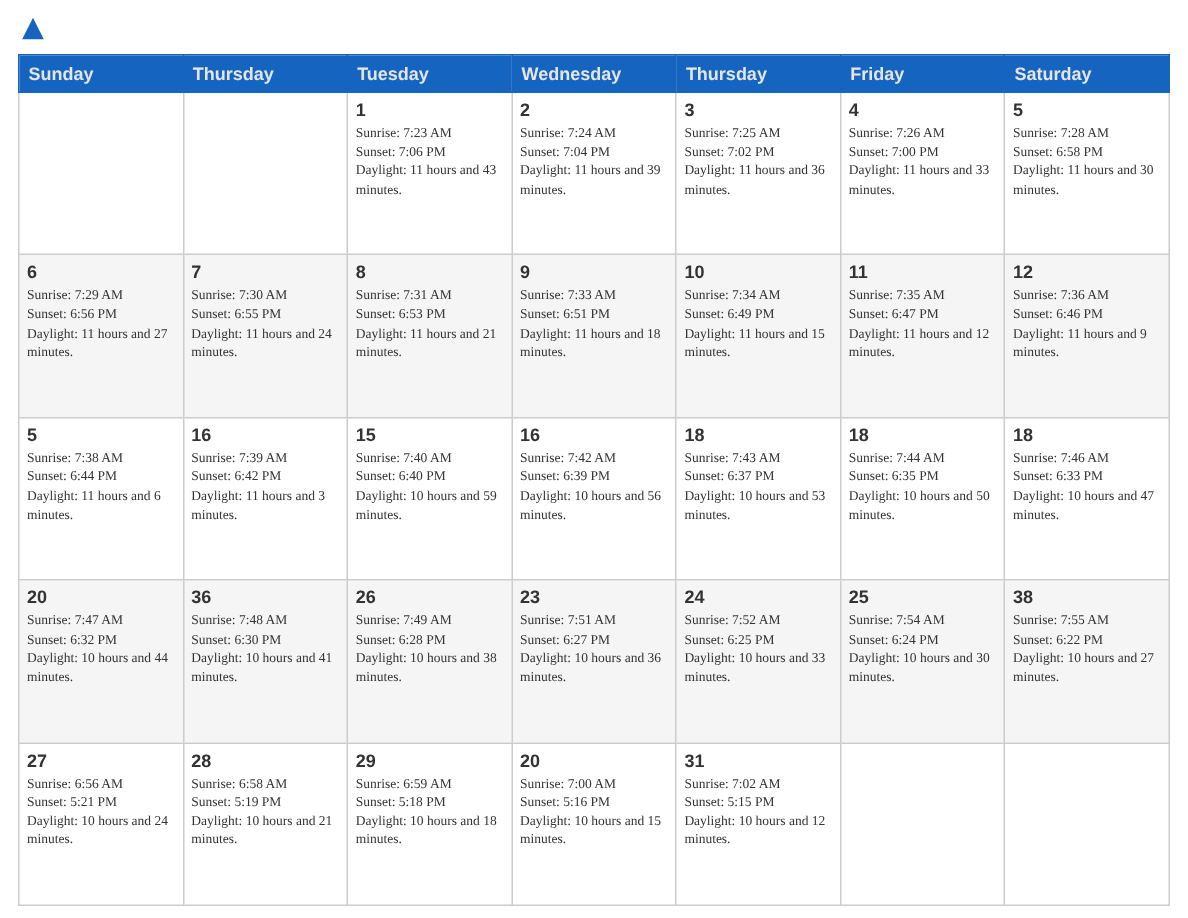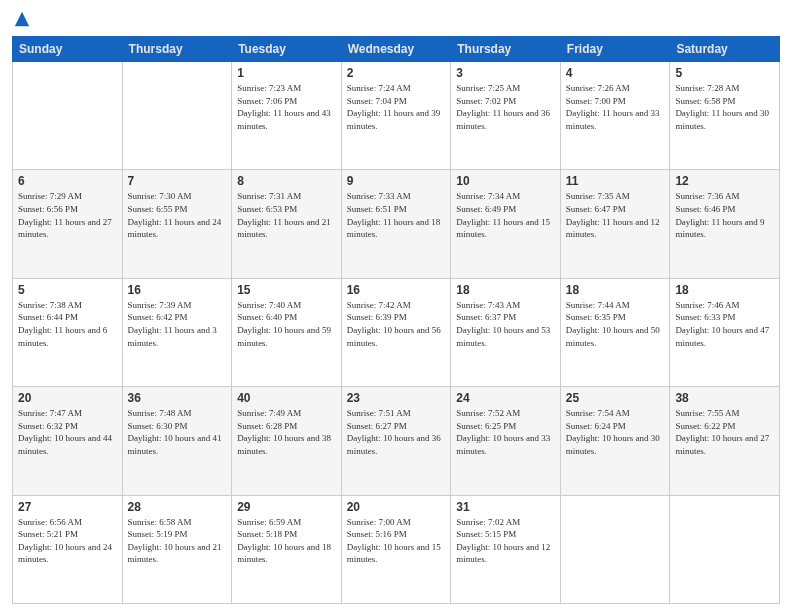--- a/index.html
+++ b/index.html
@@ -222,21 +222,21 @@
         <tr>
           <td>
             <span class="day-number">20</span>
             <div class="day-info">Sunrise: 7:47 AM<br>Sunset: 6:32 PM<br>Daylight: 10 hours and 44 minutes.</div>
           </td>
           <td>
             <span class="day-number">36</span>
             <div class="day-info">Sunrise: 7:48 AM<br>Sunset: 6:30 PM<br>Daylight: 10 hours and 41 minutes.</div>
           </td>
           <td>
-            <span class="day-number">40</span>
+            <span class="day-number">26</span>
             <div class="day-info">Sunrise: 7:49 AM<br>Sunset: 6:28 PM<br>Daylight: 10 hours and 38 minutes.</div>
           </td>
           <td>
             <span class="day-number">23</span>
             <div class="day-info">Sunrise: 7:51 AM<br>Sunset: 6:27 PM<br>Daylight: 10 hours and 36 minutes.</div>
           </td>
           <td>
             <span class="day-number">24</span>
             <div class="day-info">Sunrise: 7:52 AM<br>Sunset: 6:25 PM<br>Daylight: 10 hours and 33 minutes.</div>
           </td>

